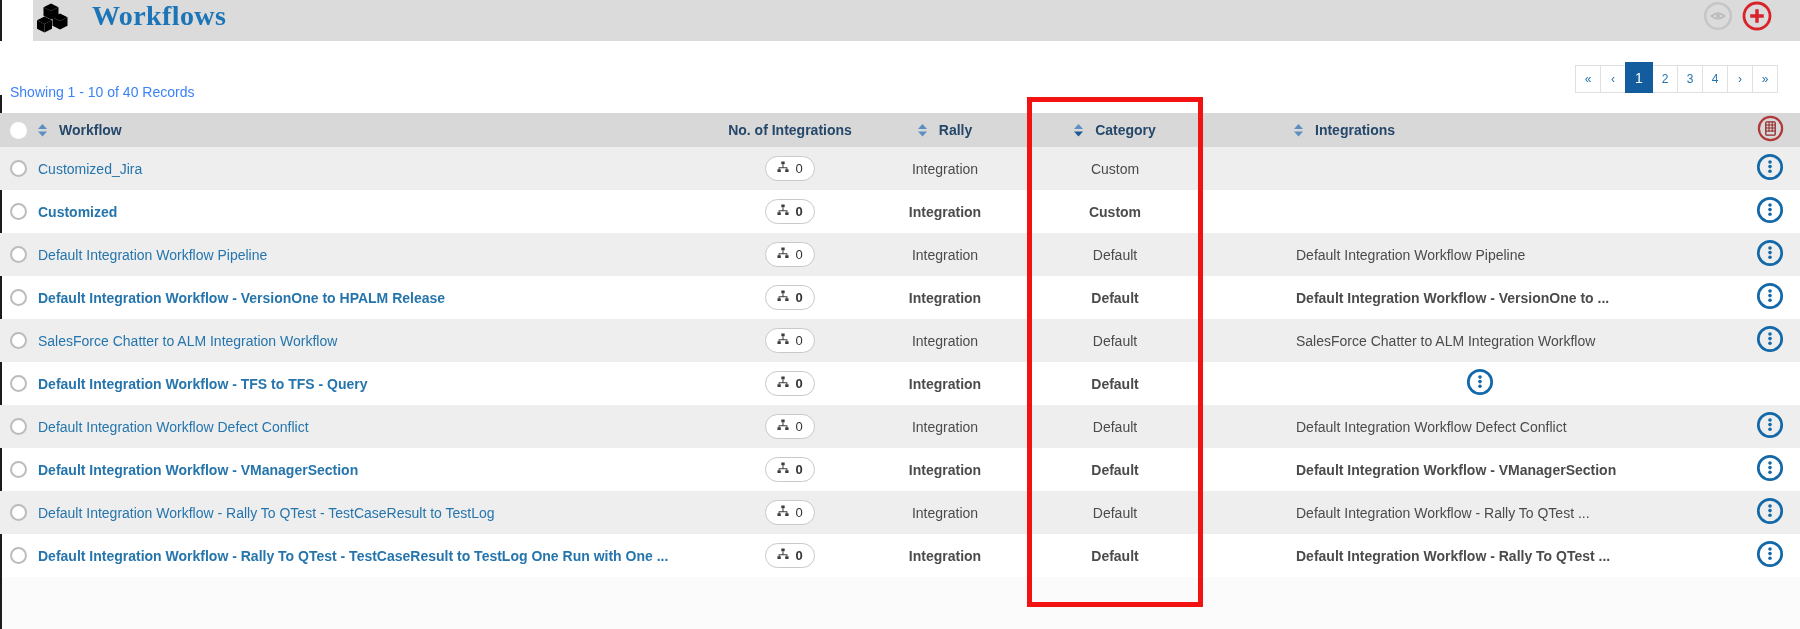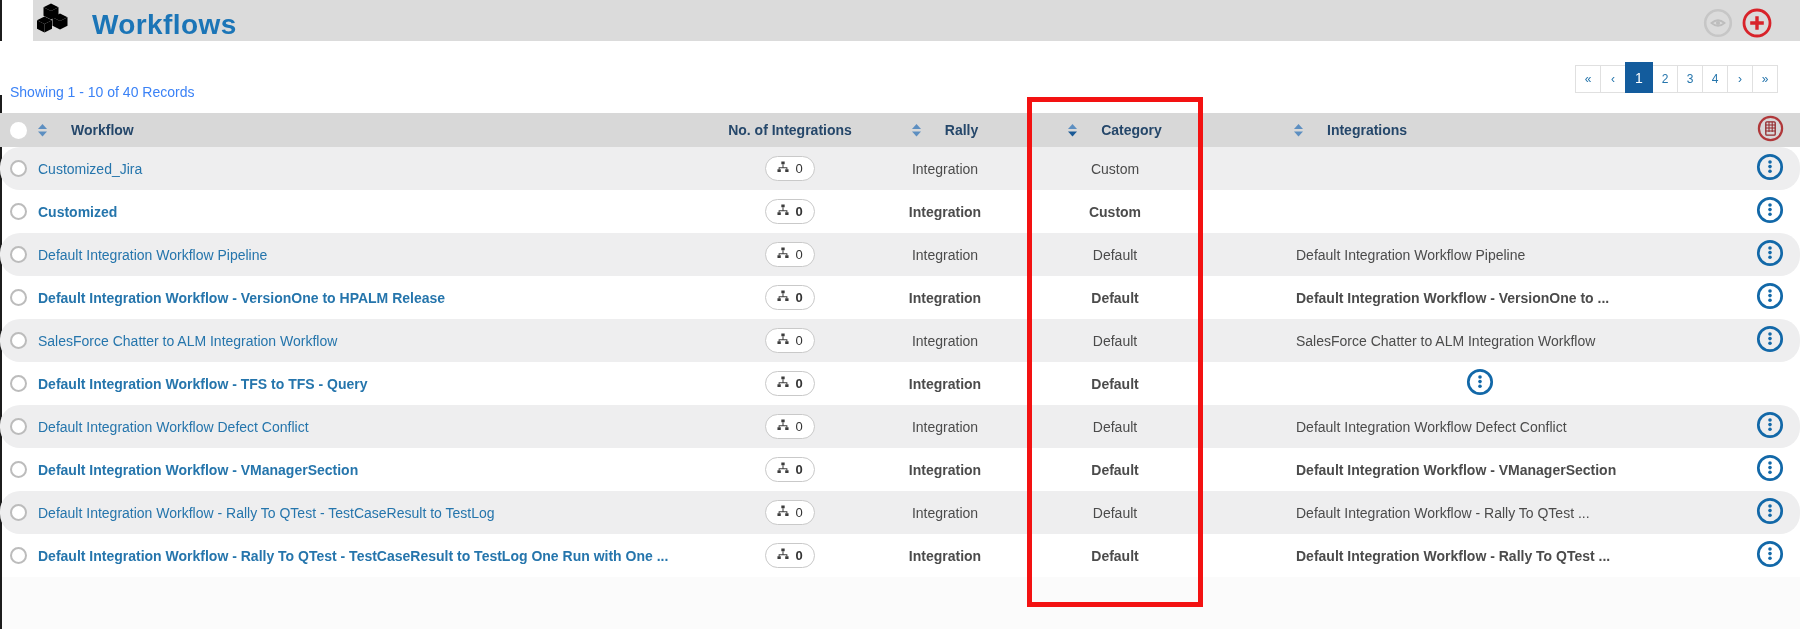--- a/index.html
+++ b/index.html
@@ -10,21 +10,21 @@
   }
 
   
   .edge-line { position:absolute; left:0; width:2px; background:#1c1c1c; z-index:1; }
   .edge-top  { top:0; height:41px; z-index:5; }
   .edge-main { top:95px; height:534px; }
 
   
   .topbar {
     position:absolute; left:33px; right:0; top:0; height:41px;
-    background:#dbdbdb; display:flex; align-items:flex-end; z-index:2;
+    background:#dbdbdb; display:flex; align-items:flex-start; z-index:2;font-family:Liberation Serif, serif;
   }
   .cubes { margin-left:3px; flex:0 0 auto; }
   .page-title { color:#1b75b7; font-size:28px; margin-left:22px; letter-spacing:.4px; }
   .topbar-actions { margin-left:auto; margin-right:26px; display:flex; gap:5px; align-items:center; }
   .icon-btn { background:none; border:none; cursor:pointer; width:34px; height:34px; padding:0; display:flex; align-items:center; justify-content:center; }
 
   
   .showing { position:absolute; left:10px; top:84px; font-size:14px; color:#3b82f6; z-index:2; }
 
   .pagination { position:absolute; right:22px; top:64px; display:flex; align-items:center; z-index:2; }
@@ -39,25 +39,25 @@
   }
 
   
   .grid-table { position:absolute; left:0; top:113px; width:1800px; z-index:2; }
   .thead, .trow {
     display:grid;
     grid-template-columns:36px 664px 180px 130px 210px 520px 60px;
     align-items:center;
   }
   .thead { height:34px; background:#d8d8d8; color:#25476a; font-weight:bold; font-size:14px; }
-  .trow  { height:43px; font-size:14px;border-radius:20px; }
+  .trow  { height:43px; font-size:14px; }
   .trow.odd  { background:#eeeeef; }
   .trow.even { background:transparent;font-weight:bold; }
 
-  .hcell { display:flex; align-items:center; gap:24px; }
+  .hcell { display:flex; align-items:center; gap:12px; }
   .hc-workflow { padding-left:2px; }
   .hc-center   { justify-content:center; }
   .hc-desc     { padding-left:74px; }
   .sort-icon { display:inline-flex; cursor:pointer; }
   .sort-icon .up   { fill:#5d8fc1; }
   .sort-icon .down { fill:#5d8fc1; }
   .sort-icon.sorted .down { fill:#1a5a96; }
 
   .sel-all { width:17px; height:17px; border-radius:50%; background:#fff; border:none; margin:0 auto; display:block; cursor:pointer; }
   .radio   { width:17px; height:17px; border-radius:50%; background:#fff; border:2px solid #bcbcbc; margin:0 auto; display:block; cursor:pointer; }

